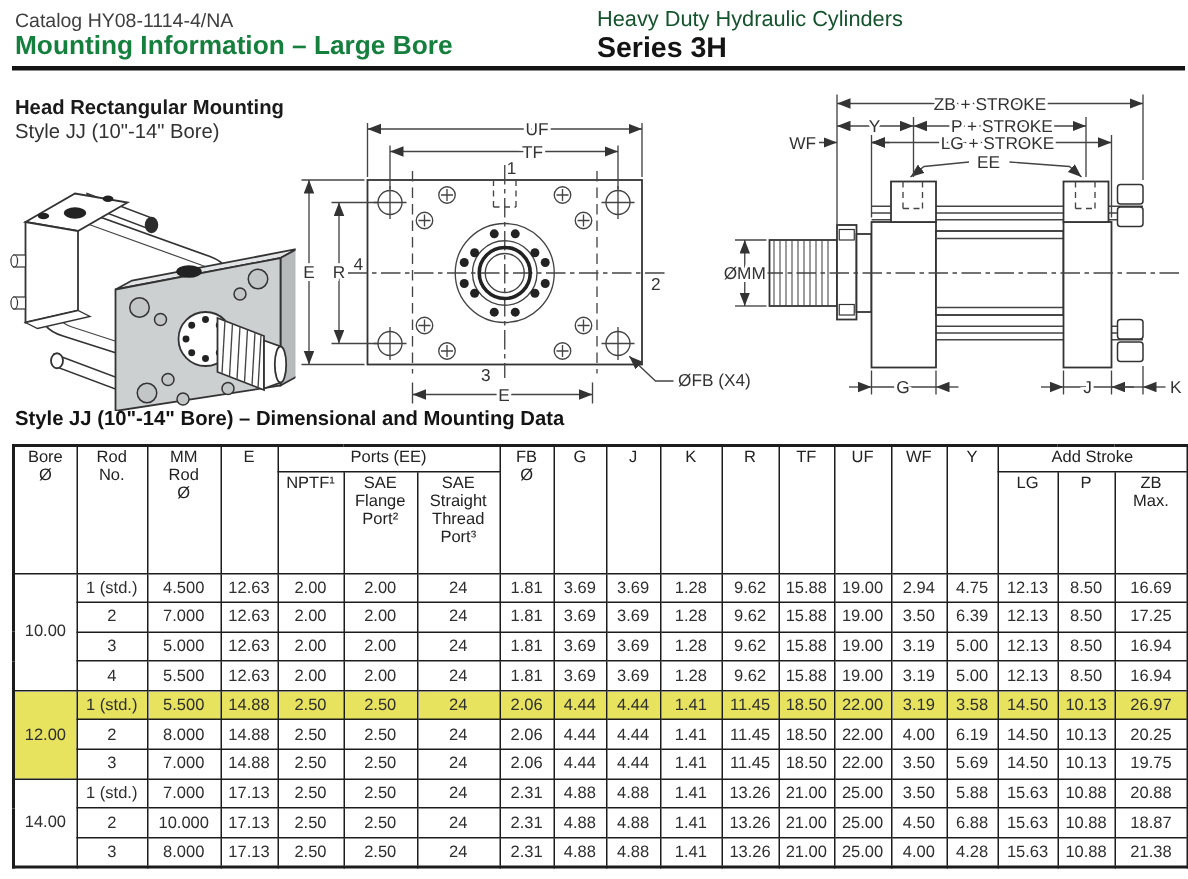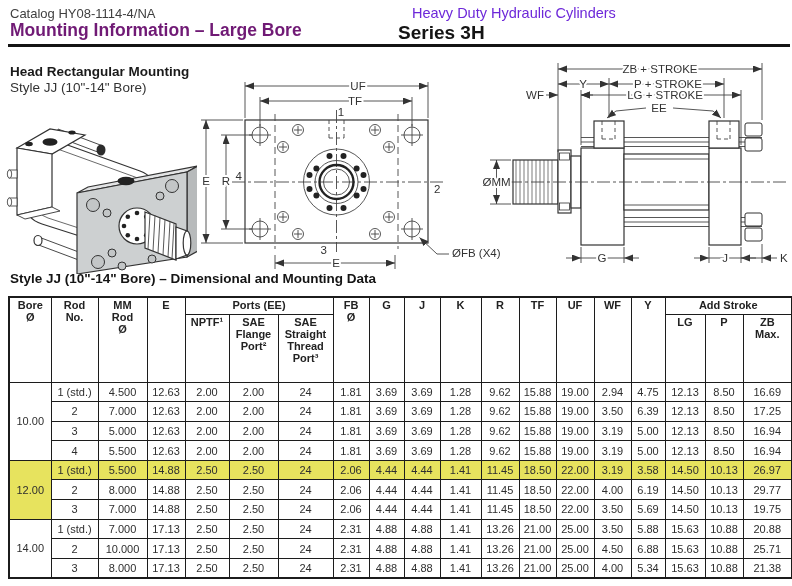--- a/index.html
+++ b/index.html
@@ -1,28 +1,28 @@
 <!DOCTYPE html>
 <html><head>
 <meta charset="utf-8">
 <style>
   * { margin:0; padding:0; box-sizing:border-box; }
   html,body { width:792px; height:586px; background:#fff; font-family:"Liberation Sans",sans-serif; color:#2e2e2e; overflow:hidden; }
   .abs { position:absolute; }
   #catalog { left:10px; top:6px; font-size:13px; color:#3f3f3f; }
-  #title-left { left:10px; top:20px; font-size:17.5px; font-weight:bold; color:#701a75; }
-  #title-right-top { left:412px; top:5px; font-size:14.5px; color:#6d28d9; }
+  #title-left { left:10px; top:20px; font-size:17.5px; font-weight:bold; color:#15803d; }
+  #title-right-top { left:398px; top:5px; font-size:14.5px; color:#14532d; }
   #title-right-bottom { left:398px; top:22px; font-size:19px; font-weight:bold; color:#141414; }
   #rule { left:8px; top:44px; width:782px; height:3px; background:#141414; }
   #draw-head { left:10px; top:64px; font-size:13.5px; line-height:16px; color:#333; }
   #draw-head .b { font-weight:bold; color:#1a1a1a;text-align:right; }
   #table-heading { left:10px; top:271px; font-size:13.5px; font-weight:bold; color:#141414; }
   table { position:absolute; left:8px; top:296px; border-collapse:collapse; table-layout:fixed; width:783px; border:2px solid #1c1c1c; }
   td,th { border:1px solid #1c1c1c; font-size:11px; text-align:center; vertical-align:top; padding:1px 0; overflow:hidden; white-space:pre-line; }
-  th { font-weight:bold; color:#222; }
+  th { font-weight:normal; color:#222; }
   tbody td { vertical-align:middle; height:19.6px; padding:0; }
   td.bore { vertical-align:middle; }
   .hl { background:#e7e35e; }
   svg text { font-family:"Liberation Sans",sans-serif; font-size:11.5px; fill:#333; }
   svg .halo { stroke:#fff; stroke-width:4px; paint-order:stroke; }
   svg .thin { stroke:#444; stroke-width:0.9; fill:none; }
   svg .med { stroke:#333; stroke-width:1.2; fill:none; }
   svg .wh { fill:#fff; stroke:#333; stroke-width:1.2; }
 </style>
 </head>
@@ -481,21 +481,21 @@
         <td>4.44</td>
         <td>4.44</td>
         <td>1.41</td>
         <td>11.45</td>
         <td>18.50</td>
         <td>22.00</td>
         <td>4.00</td>
         <td>6.19</td>
         <td>14.50</td>
         <td>10.13</td>
-        <td>29.77</td>
+        <td>20.25</td>
       </tr>
       <tr>
         <td>3</td>
         <td>7.000</td>
         <td>14.88</td>
         <td>2.50</td>
         <td>2.50</td>
         <td>24</td>
         <td>2.06</td>
         <td>4.44</td>
@@ -542,36 +542,36 @@
         <td>4.88</td>
         <td>4.88</td>
         <td>1.41</td>
         <td>13.26</td>
         <td>21.00</td>
         <td>25.00</td>
         <td>4.50</td>
         <td>6.88</td>
         <td>15.63</td>
         <td>10.88</td>
-        <td>25.71</td>
+        <td>18.87</td>
       </tr>
       <tr>
         <td>3</td>
         <td>8.000</td>
         <td>17.13</td>
         <td>2.50</td>
         <td>2.50</td>
         <td>24</td>
         <td>2.31</td>
         <td>4.88</td>
         <td>4.88</td>
         <td>1.41</td>
         <td>13.26</td>
         <td>21.00</td>
         <td>25.00</td>
         <td>4.00</td>
-        <td>5.34</td>
+        <td>4.28</td>
         <td>15.63</td>
         <td>10.88</td>
         <td>21.38</td>
       </tr>
     </tbody>
 </table>
 
 </body></html>

